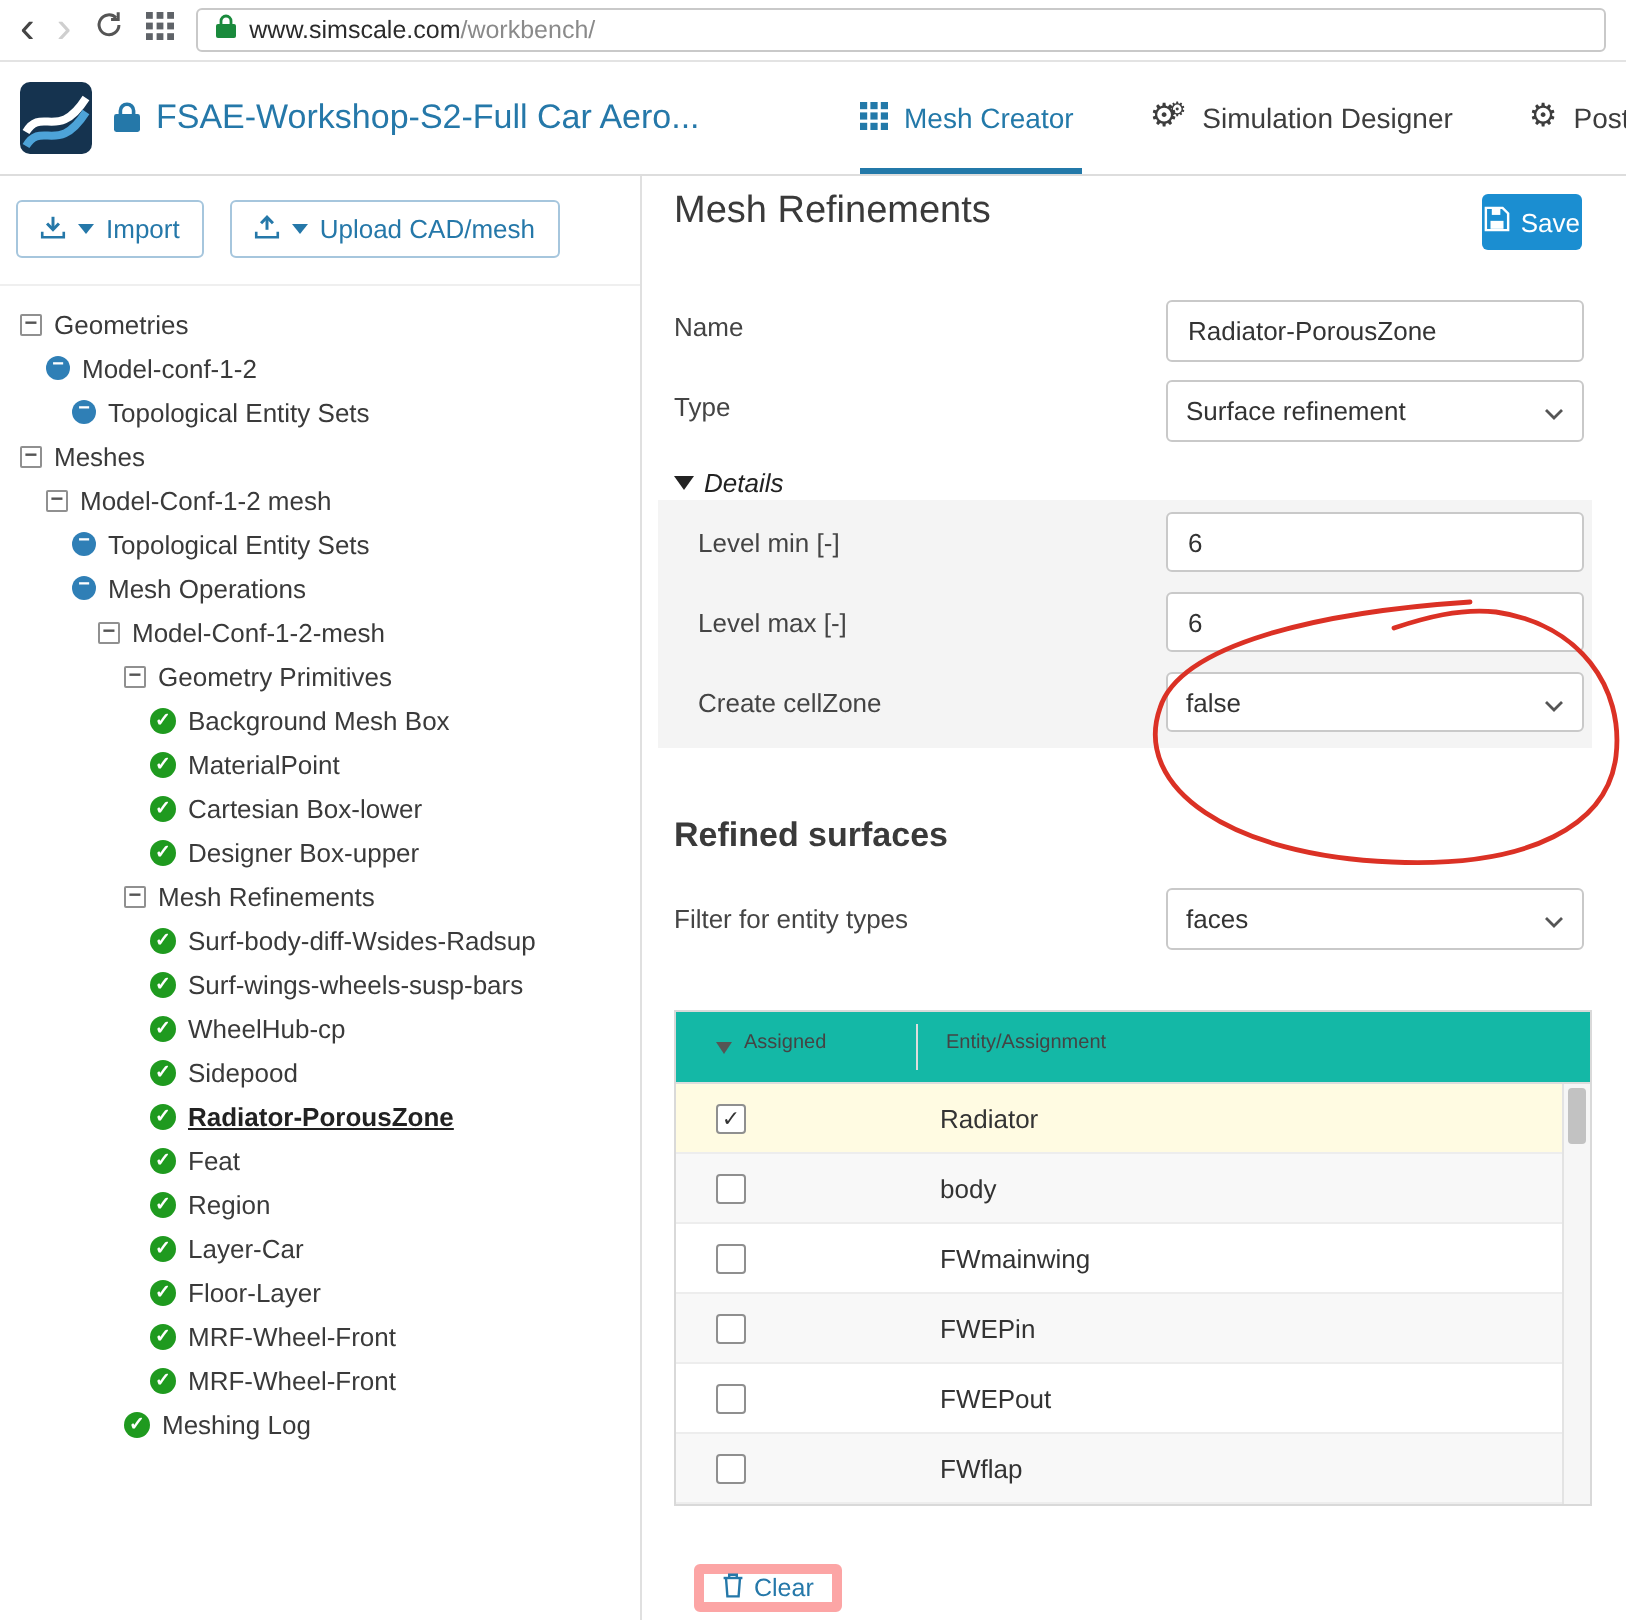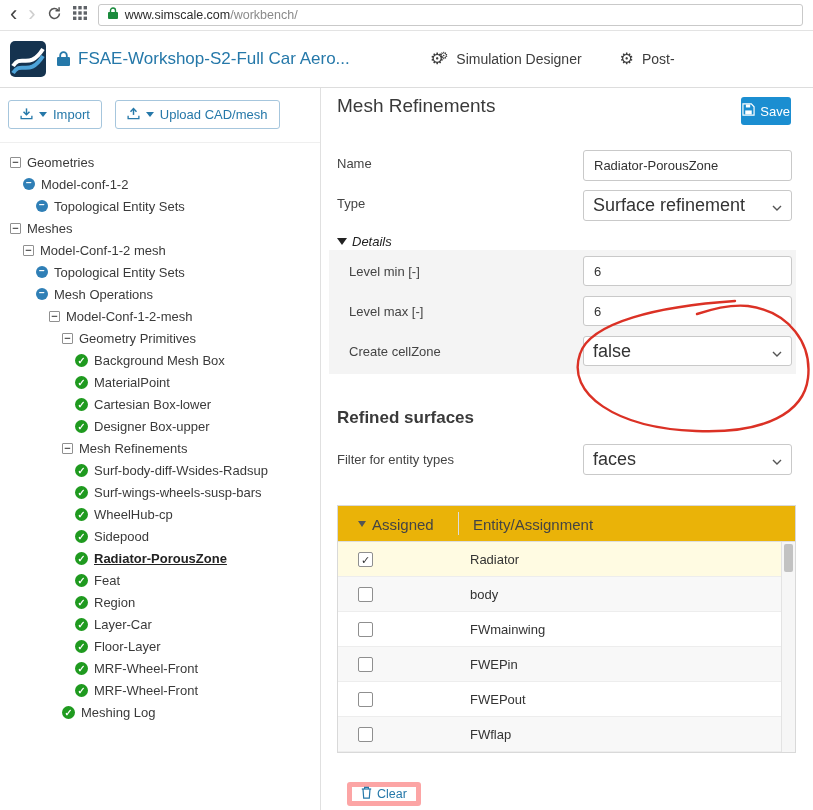--- a/index.html
+++ b/index.html
@@ -45,31 +45,31 @@
   .tree-item.selected .tree-label { font-weight:bold; text-decoration:underline; color:#222; }
   
   .main { position:absolute; left:320px; top:88px; right:0; bottom:0; background:#fff; border-left:1px solid #e0e0e0; }
   .main-title { position:absolute; left:16px; top:7px; font-size:19px; color:#3a3a3a; }
   .save-btn { position:absolute; right:22px; top:9px; height:28px; display:flex; align-items:center; gap:5px;
     background:#1b8ed1; color:#fff; border-radius:3px; padding:0 1px; font-size:13px; cursor:pointer; }
   .form-label { position:absolute; font-size:13px; color:#444; }
   .text-input { position:absolute; width:209px; height:31px; border:1px solid #c9c9c9; border-radius:3px;
     padding:0 10px; font-size:13px; color:#333; font-family:"Liberation Sans",sans-serif; background:#fff; }
   .select-box { position:absolute; width:209px; height:31px; border:1px solid #c9c9c9; border-radius:3px;
-    display:flex; align-items:center; justify-content:space-between; padding:0 9px; font-size:18px; color:#333; background:#fff; cursor:pointer; }
+    display:flex; align-items:center; justify-content:space-between; padding:0 9px; font-size:13px; color:#333; background:#fff; cursor:pointer; }
   .details-hdr { position:absolute; left:16px; top:146px; display:flex; align-items:center; gap:5px; }
   .tri-down { width:0; height:0; border-left:5px solid transparent; border-right:5px solid transparent; border-top:7px solid #222; }
   .details-text { font-style:italic; font-size:13px; color:#222; }
   .details-panel { position:absolute; left:8px; top:162px; width:467px; height:124px; background:#f4f4f4; }
   .details-panel .form-label { left:20px; }
   .details-panel .text-input, .details-panel .select-box { left:254px; width:209px; height:30px; }
   .refined-heading { position:absolute; left:16px; top:320px; font-size:17px; font-weight:600; color:#3a3a3a; }
   
   .etable { position:absolute; left:16px; top:417px; width:459px; border:1px solid #d9d9d9; background:#fff; }
-  .t-head { height:36px; background:#eab308; border-bottom:1px solid #ddd; position:relative; font-size:15px; color:#444; }
+  .t-head { height:36px; background:#14b8a6; border-bottom:1px solid #ddd; position:relative; font-size:10px; color:#444; }
   .sort-tri { position:absolute; left:20px; top:15px; width:0; height:0; border-left:4px solid transparent; border-right:4px solid transparent; border-top:6px solid #555; }
   .col-assigned { position:absolute; left:34px; top:10px; }
   .col-entity { position:absolute; left:135px; top:10px; }
   .head-div { position:absolute; left:120px; top:6px; bottom:6px; width:1px; background:#ddd; }
   .t-rows { position:relative; margin-right:14px; }
   .t-row { height:35px; position:relative; border-bottom:1px solid #ededed; cursor:pointer; background:#fff; }
   .t-row:nth-child(2n) { background:#f8f8f8; }
   .t-row.selected-row { background:#fffbe2; }
   .cb { position:absolute; left:20px; top:10px; width:15px; height:15px; border:1px solid #8f8f8f; border-radius:2px;
     background:#fff; font-size:11px; line-height:14px; text-align:center; color:#333; cursor:pointer; }
@@ -127,20 +127,38 @@
       </svg>
   </span>
   <span class="header-lock">
     <svg width="13" height="16" viewBox="0 0 13 16">
         <path d="M3.2 6 V4.4 a3.3 3.3 0 0 1 6.6 0 V6" fill="none" stroke="#2578a9" stroke-width="1.8"></path>
         <rect y="6" width="13" height="9" rx="1.2" fill="#2578a9"></rect>
       </svg>
   </span>
   <span class="project-title">FSAE-Workshop-S2-Full Car Aero...</span>
   <div class="tabs">
+    <div class="tab active">
+      <span>
+        <svg width="14" height="14" viewBox="0 0 14 14">
+            <g fill="#2379a9">
+              <rect x="0" y="0" width="3.6" height="3.6"></rect>
+              <rect x="5.2" y="0" width="3.6" height="3.6"></rect>
+              <rect x="10.4" y="0" width="3.6" height="3.6"></rect>
+              <rect x="0" y="5.2" width="3.6" height="3.6"></rect>
+              <rect x="5.2" y="5.2" width="3.6" height="3.6"></rect>
+              <rect x="10.4" y="5.2" width="3.6" height="3.6"></rect>
+              <rect x="0" y="10.4" width="3.6" height="3.6"></rect>
+              <rect x="5.2" y="10.4" width="3.6" height="3.6"></rect>
+              <rect x="10.4" y="10.4" width="3.6" height="3.6"></rect>
+            </g>
+          </svg>
+      </span>
+      <span>Mesh Creator</span>
+    </div>
     <div class="tab">
       <span class="gear-glyph">⚙<span class="gear-small">⚙</span></span>
       <span>Simulation Designer</span>
     </div>
     <div class="tab">
       <span class="gear-glyph">⚙</span>
       <span>Post-</span>
     </div>
   </div>
 </div>

